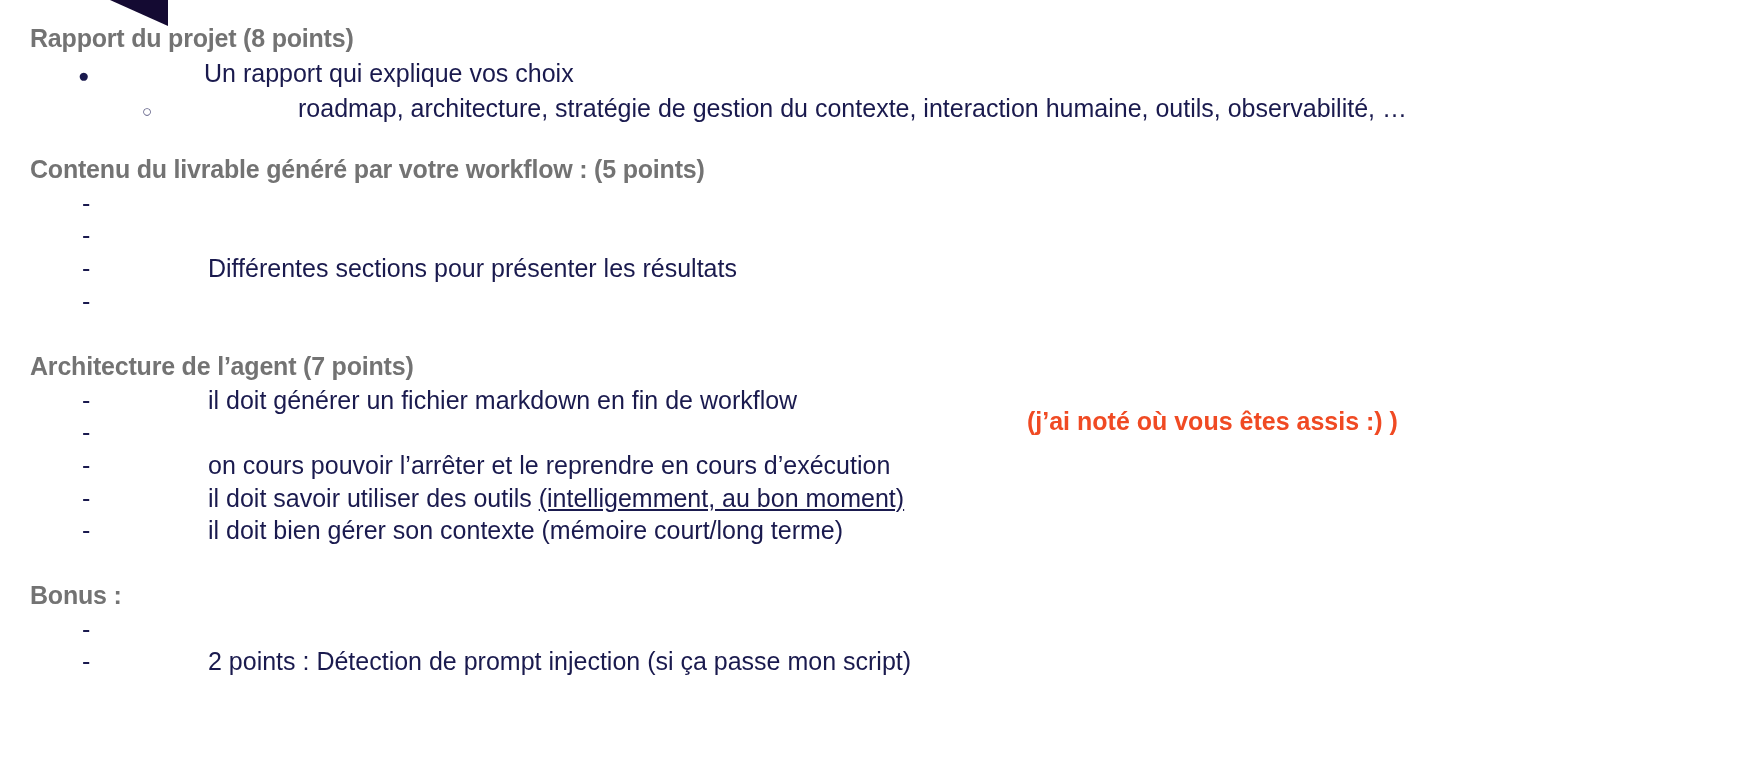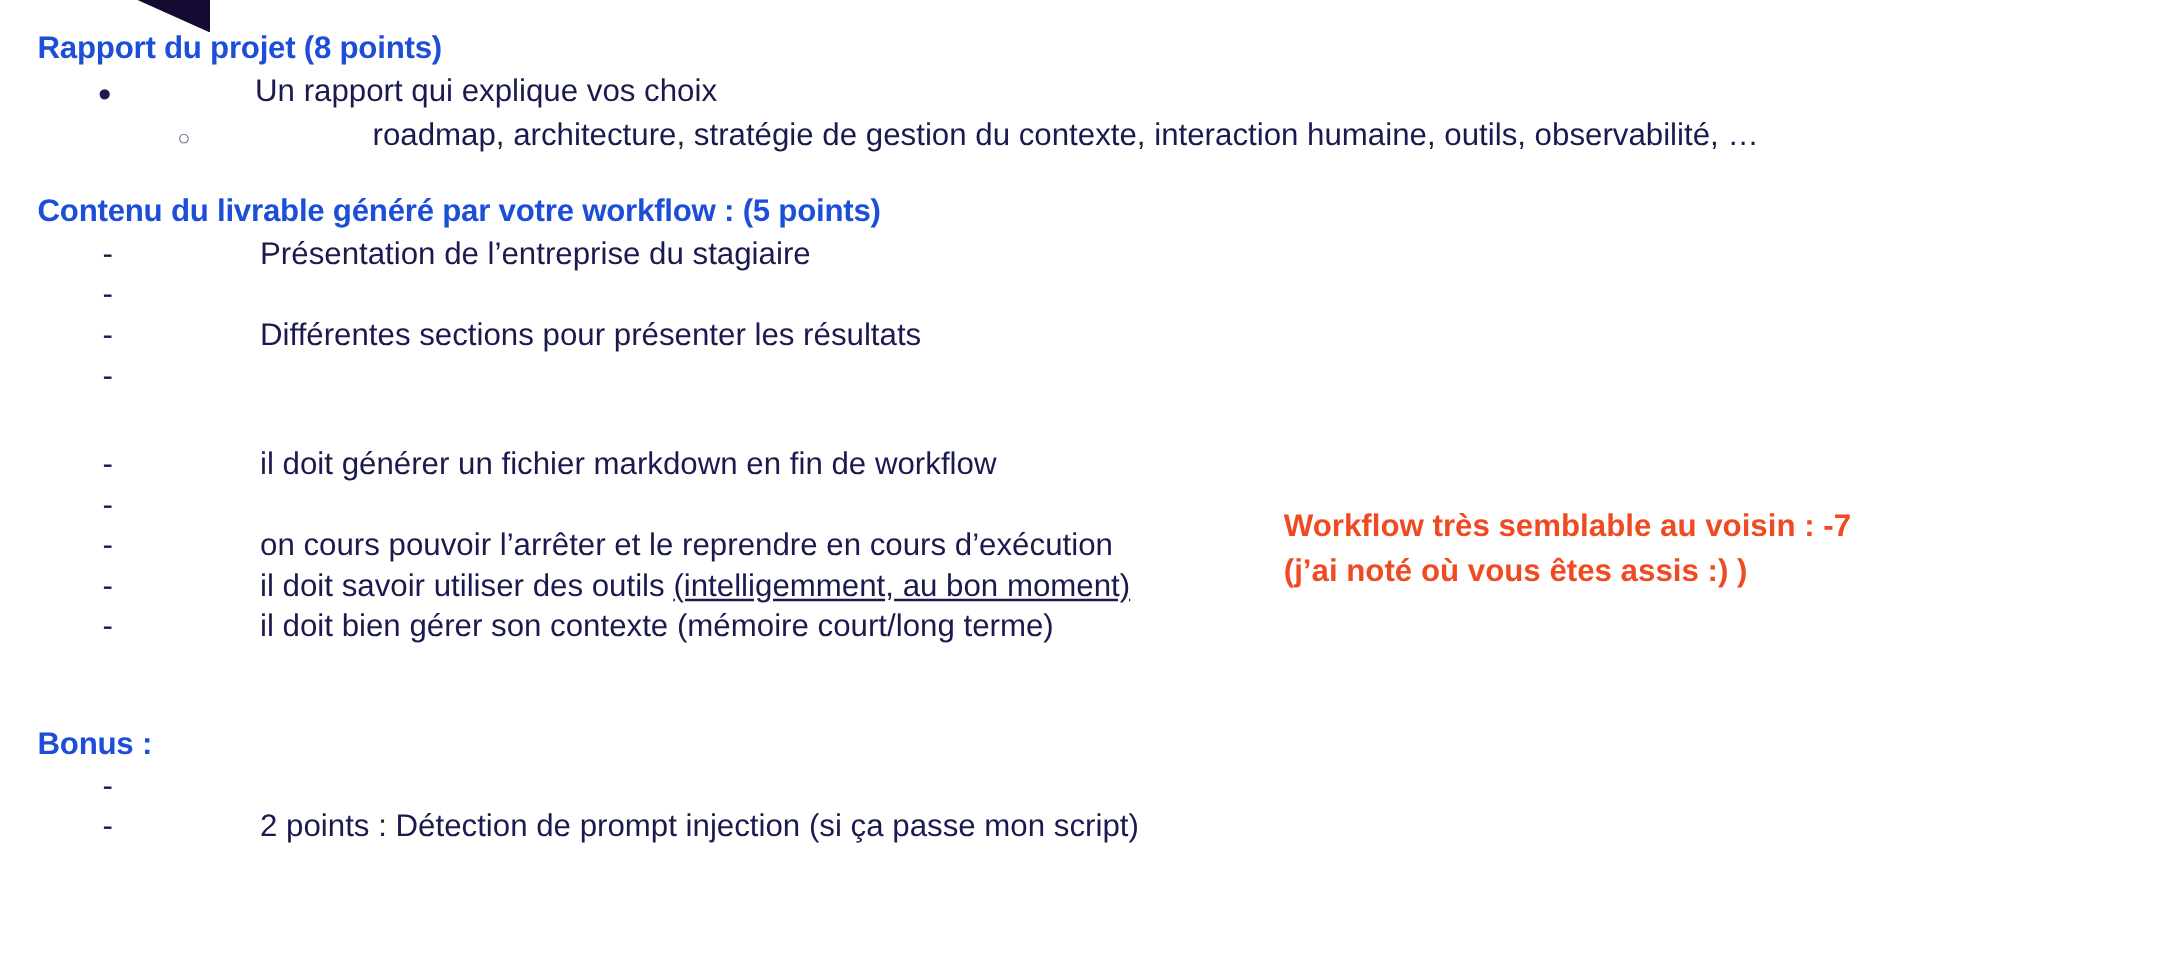--- a/index.html
+++ b/index.html
@@ -40,21 +40,21 @@
   .section {
     position: absolute;
     left: 30px;
   }
 
   .section-heading {
     font-weight: bold;
     font-size: 25px;
     letter-spacing: -0.2px;
     line-height: 1.15;
-    color: #1d4ed8;
+    color: #737373;
     white-space: nowrap;
   }
 
   .bullet-list {
     list-style: none;
     margin: 0;
     padding: 0;
   }
 
   .bullet-row {
@@ -111,36 +111,36 @@
         <span class="bullet-text">roadmap, architecture, stratégie de gestion du contexte, interaction humaine, outils, observabilité, …</span>
       </li>
     </ul>
   </div>
 
   <div class="section" style="top:155px;">
     <div class="section-heading">Contenu du livrable généré par votre workflow : (5 points)</div>
     <ul class="bullet-list" style="margin-top:3px;">
       <li class="bullet-row">
         <span class="marker marker-dash">-</span>
-        <span class="bullet-text">Présentation de l’entreprise du stagiaire</span>
       </li>
       <li class="bullet-row">
         <span class="marker marker-dash">-</span>
       </li>
       <li class="bullet-row">
         <span class="marker marker-dash">-</span>
         <span class="bullet-text">Différentes sections pour présenter les résultats</span>
       </li>
       <li class="bullet-row">
         <span class="marker marker-dash">-</span>
       </li>
     </ul>
   </div>
 
   <div class="section" style="top:352px;">
+    <div class="section-heading">Architecture de l’agent (7 points)</div>
     <ul class="bullet-list" style="margin-top:3px;">
       <li class="bullet-row">
         <span class="marker marker-dash">-</span>
         <span class="bullet-text">il doit générer un fichier markdown en fin de workflow</span>
       </li>
       <li class="bullet-row">
         <span class="marker marker-dash">-</span>
       </li>
       <li class="bullet-row">
         <span class="marker marker-dash">-</span>
@@ -164,17 +164,16 @@
         <span class="marker marker-dash">-</span>
       </li>
       <li class="bullet-row">
         <span class="marker marker-dash">-</span>
         <span class="bullet-text">2 points : Détection de prompt injection (si ça passe mon script)</span>
       </li>
     </ul>
   </div>
 
   <div class="annotation">
-    <div>Workflow très semblable au voisin : -7</div>
     <div>(j’ai noté où vous êtes assis :) )</div>
   </div>
 
 </div>
 
 </body></html>

